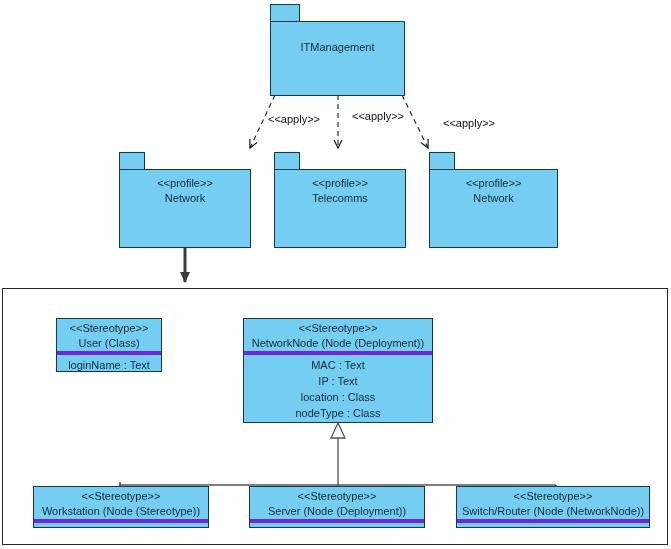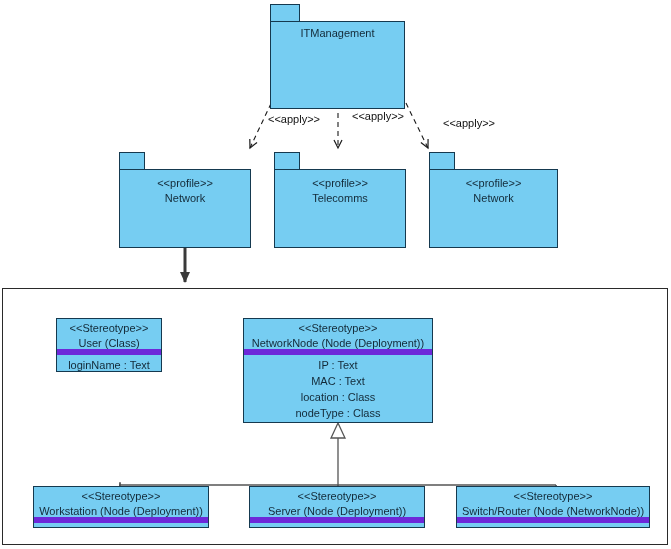--- a/index.html
+++ b/index.html
@@ -43,21 +43,21 @@
 
   
   .cls {
     position: absolute;
     background: #76cdf2;
     border: 1px solid #15394f;
     box-sizing: border-box;
     color: #132a38;
   }
   .cls-head {
-    border-bottom: 6px solid #6d28d9;
+    border-bottom: 4px solid #6d28d9;
     text-align: center;
     padding: 2px 4px 2px 4px;
     box-sizing: border-box;
   }
   .cls-head .ln {
     display: block;
     font-size: 11px;
     line-height: 15px;
     white-space: nowrap;
   }
@@ -155,21 +155,21 @@
       <line x1="338" y1="485" x2="338" y2="486" stroke="#555555" stroke-width="1.3"></line>
       <line x1="556" y1="485" x2="556" y2="486" stroke="#555555" stroke-width="1.3"></line>
     </svg>
 
   <span class="apply-label" style="left:224px; top:113px;">&lt;&lt;apply&gt;&gt;</span>
   <span class="apply-label" style="left:308px; top:110px;">&lt;&lt;apply&gt;&gt;</span>
   <span class="apply-label" style="left:399px; top:117px;">&lt;&lt;apply&gt;&gt;</span>
 
   <div class="pkg" style="left:270px; top:4px; width:135px; height:92px;">
     <div class="pkg-tab" style="width:30px; height:18px;"></div>
-    <div class="pkg-body" style="top:17px; width:135px; height:88px; padding-top:4px;">
+    <div class="pkg-body" style="top:17px; width:135px; height:75px; padding-top:18px;">
       <span class="ln">ITManagement</span>
     </div>
   </div>
 
   <div class="pkg" style="left:119px; top:152px; width:132px; height:96px;">
     <div class="pkg-tab" style="width:26px; height:18px;"></div>
     <div class="pkg-body" style="top:17px; width:132px; height:79px; padding-top:6px;">
       <span class="ln">&lt;&lt;profile&gt;&gt;</span>
       <span class="ln">Network</span>
     </div>
@@ -202,31 +202,31 @@
       <span class="attr">loginName : Text</span>
     </div>
   </div>
 
   <div class="cls" style="left:243px; top:318px; width:190px; height:105px;">
     <div class="cls-head" style="height:36px;">
       <span class="ln">&lt;&lt;Stereotype&gt;&gt;</span>
       <span class="ln">NetworkNode (Node (Deployment))</span>
     </div>
     <div class="cls-attrs">
+      <span class="attr">MAC : Text</span>
       <span class="attr">IP : Text</span>
-      <span class="attr">MAC : Text</span>
       <span class="attr">location : Class</span>
       <span class="attr">nodeType : Class</span>
     </div>
   </div>
 
   <div class="cls" style="left:33px; top:486px; width:176px; height:42px;">
     <div class="cls-head" style="height:36px;">
       <span class="ln">&lt;&lt;Stereotype&gt;&gt;</span>
-      <span class="ln">Workstation (Node (Deployment))</span>
+      <span class="ln">Workstation (Node (Stereotype))</span>
     </div>
     <div class="cls-attrs" style="height:5px;"></div>
   </div>
 
   <div class="cls" style="left:249px; top:486px; width:176px; height:42px;">
     <div class="cls-head" style="height:36px;">
       <span class="ln">&lt;&lt;Stereotype&gt;&gt;</span>
       <span class="ln">Server (Node (Deployment))</span>
     </div>
     <div class="cls-attrs" style="height:5px;"></div>

